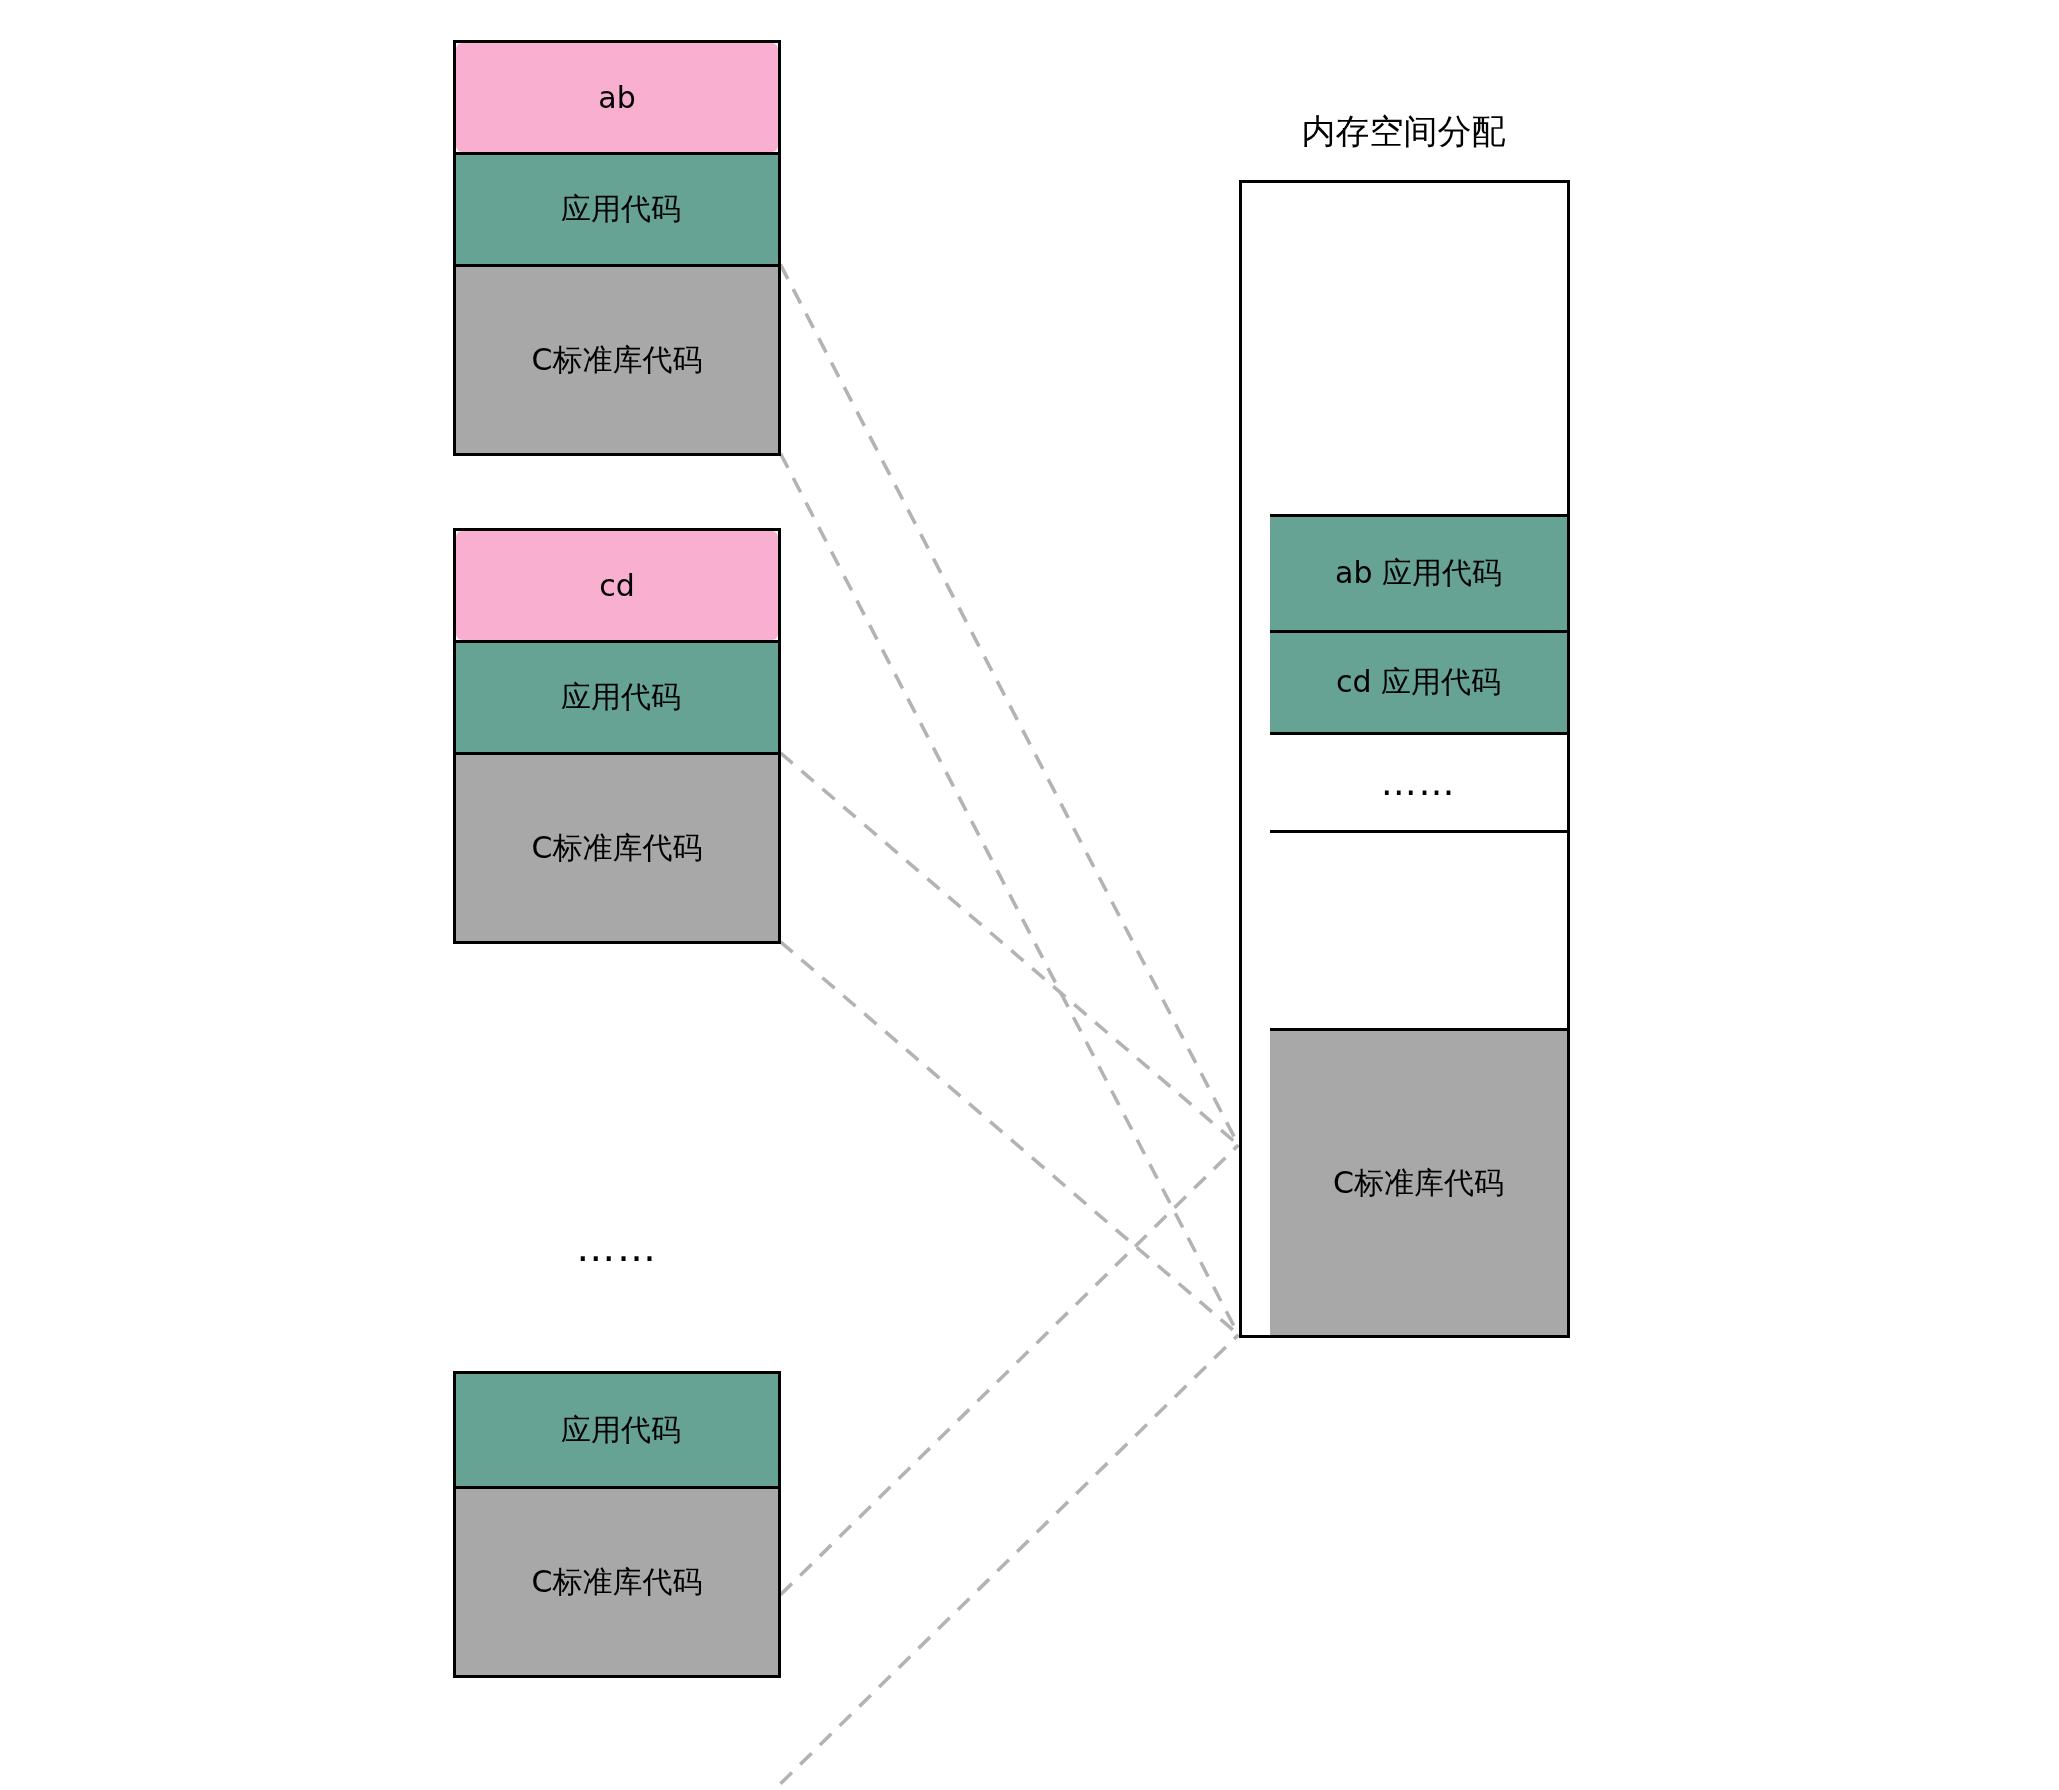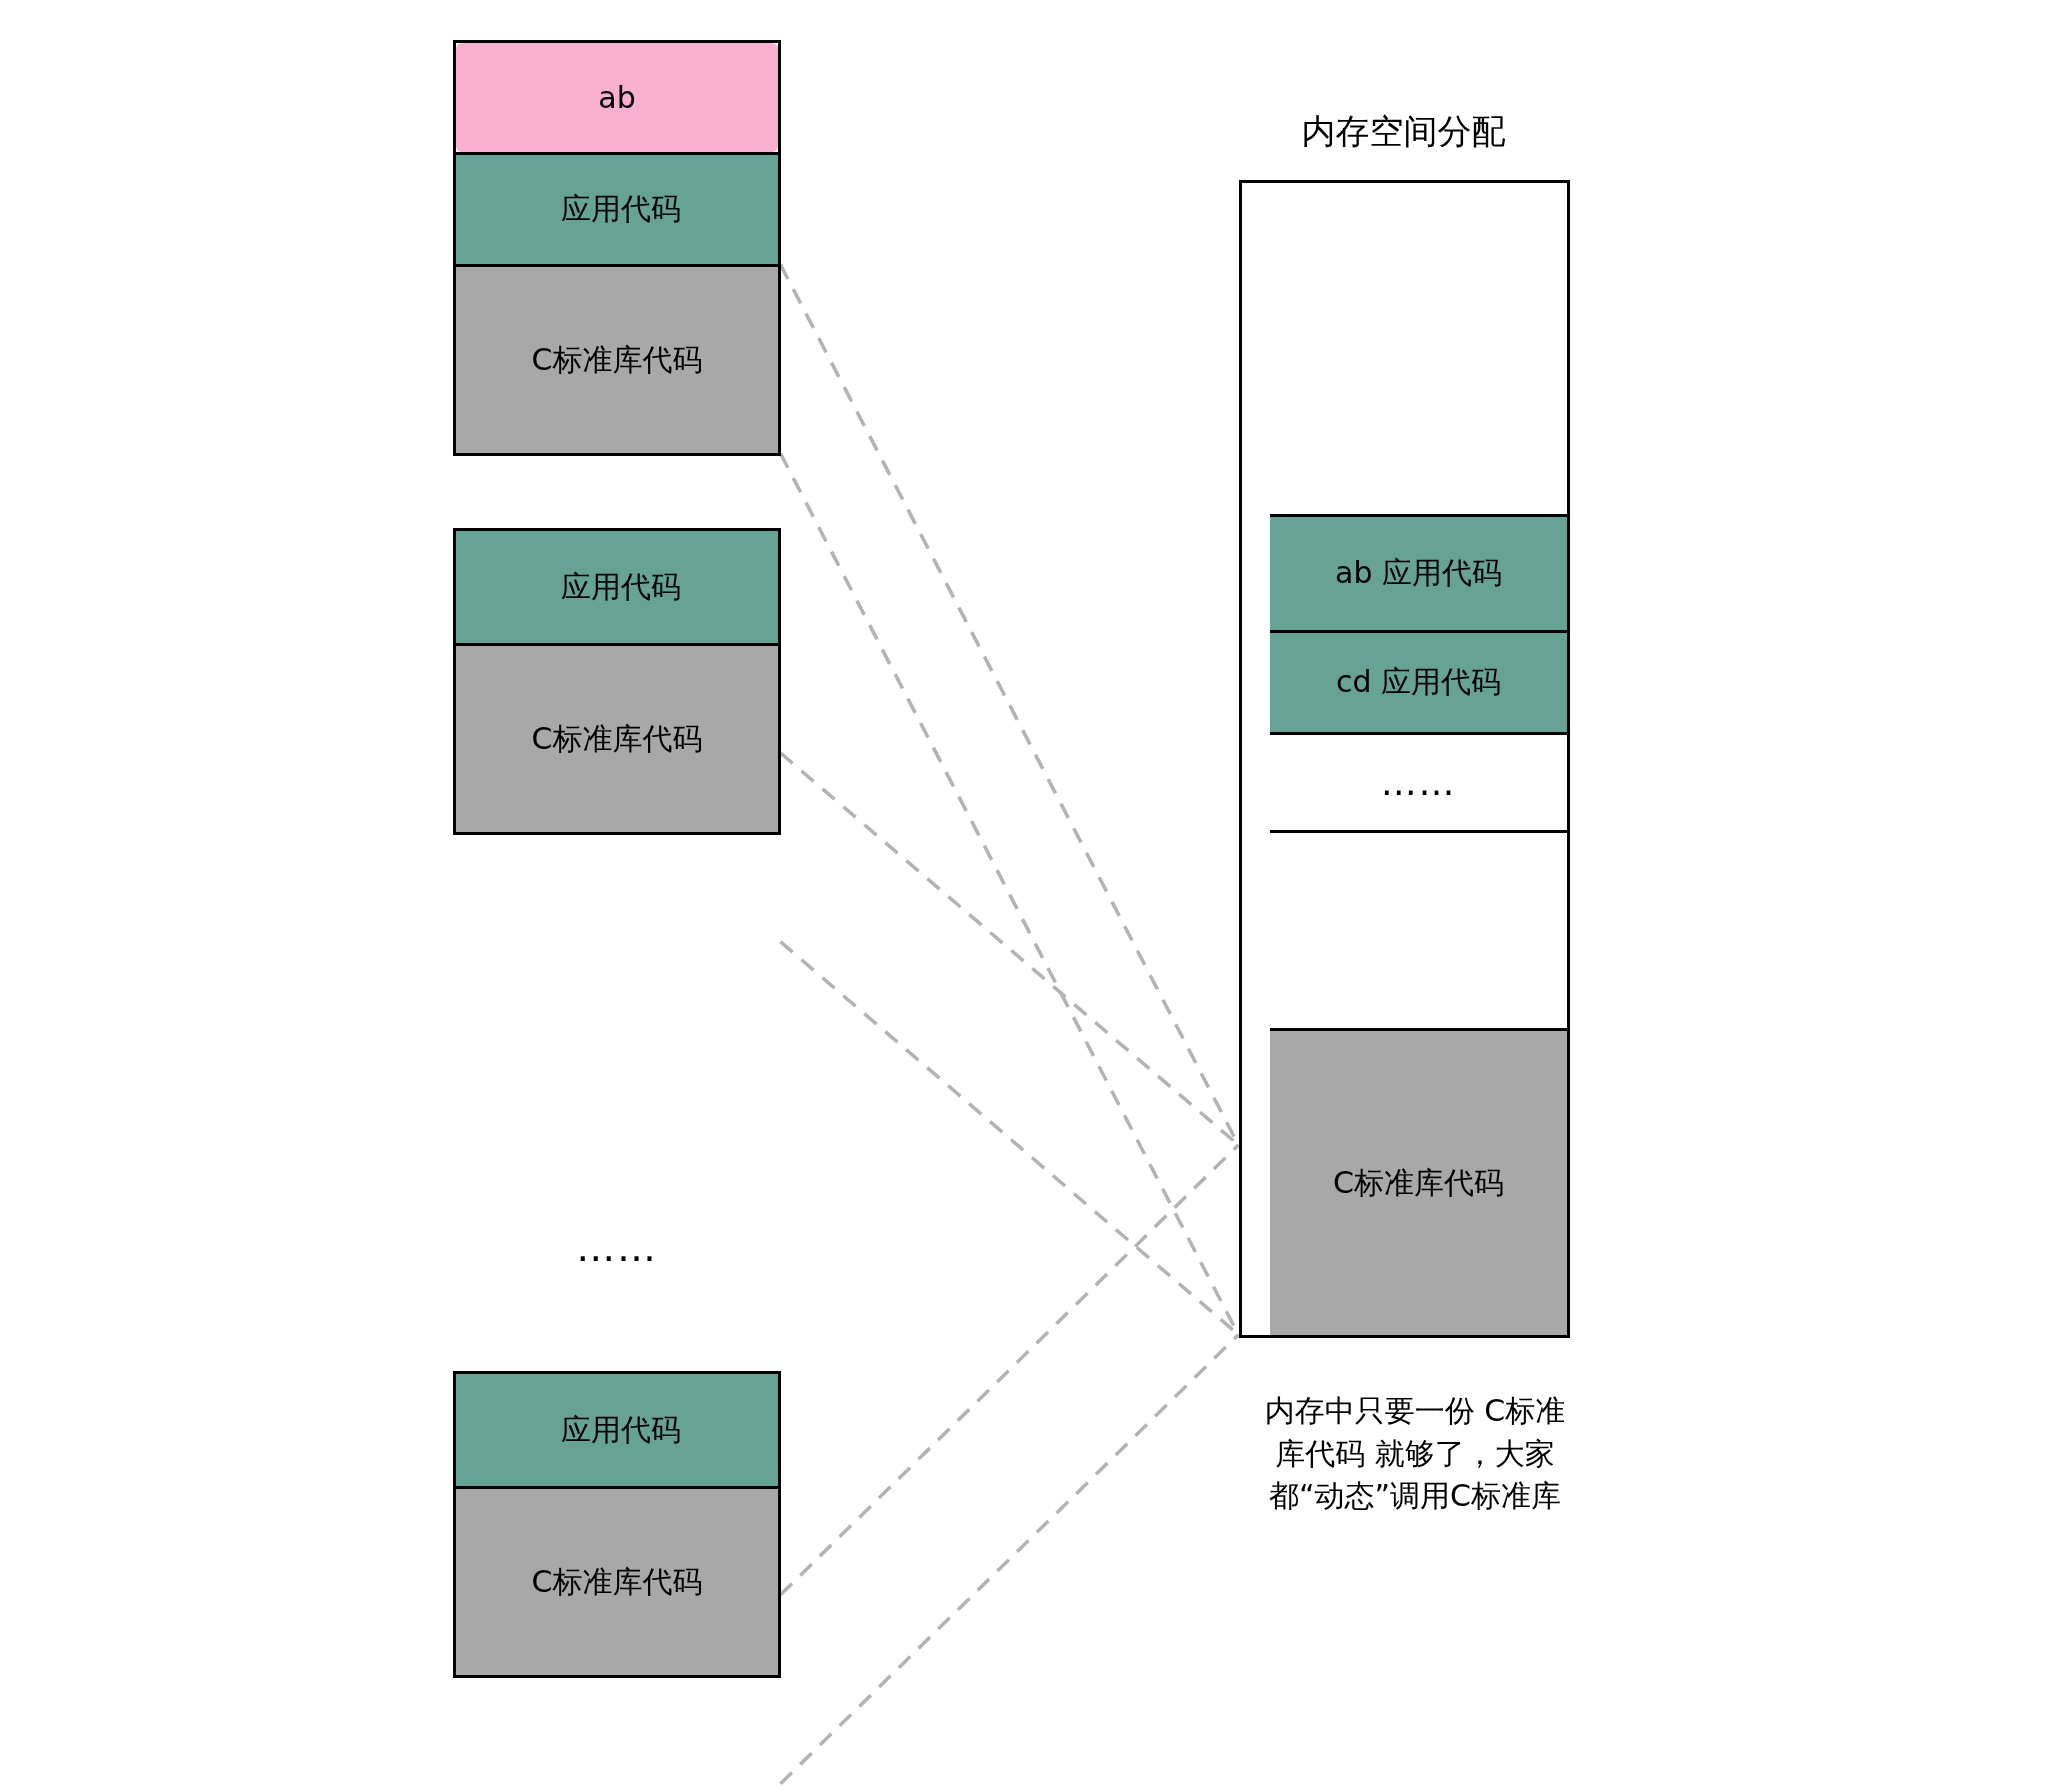--- a/index.html
+++ b/index.html
@@ -81,20 +81,21 @@
     <line x1="876" y1="2002" x2="1390" y2="1498"></line>
   </svg>
 
   <div class="program-box" style="top:40px">
     <div class="sec name">ab</div>
     <div class="sec app">应用代码</div>
     <div class="sec lib">C标准库代码</div>
   </div>
 
   <div class="program-box" style="top:528px">
+    <div class="sec name">cd</div>
     <div class="sec app">应用代码</div>
     <div class="sec lib">C标准库代码</div>
   </div>
 
   <div class="ellipsis-left">……</div>
 
   <div class="program-box" style="top:1371px">
     <div class="sec app">应用代码</div>
     <div class="sec lib">C标准库代码</div>
   </div>
@@ -103,18 +104,15 @@
 
   <div class="memory-box">
     <div class="msec empty h-free-top"></div>
     <div class="msec app h-ab">ab 应用代码</div>
     <div class="msec app h-cd">cd 应用代码</div>
     <div class="msec ellipsis h-dots">……</div>
     <div class="msec empty h-free-mid"></div>
     <div class="msec lib">C标准库代码</div>
   </div>
 
-  <div class="annotation">内存中只要一份 C标准
-库代码 就够了，大家
-都“动态”调用C标准库</div>
 
 </div>
 
 
 </body></html>

